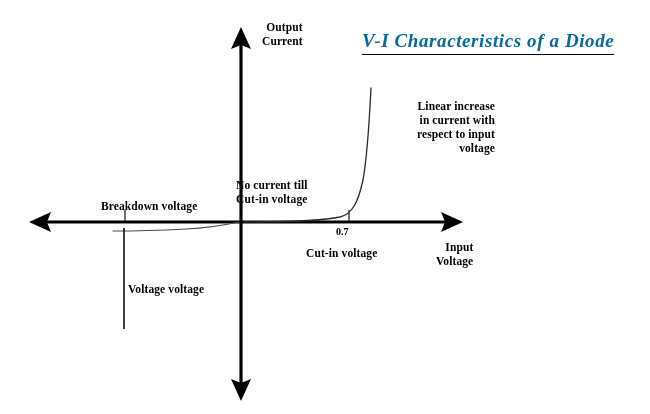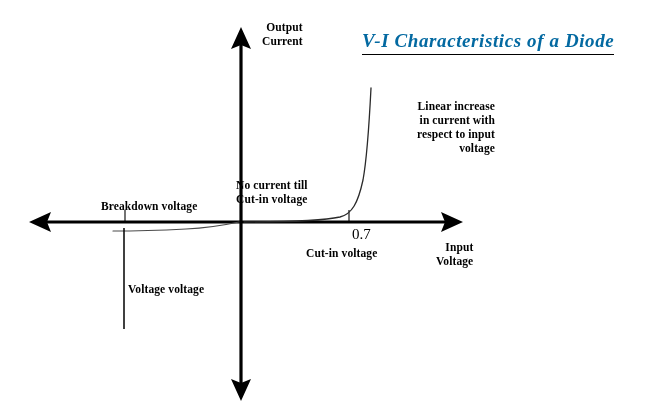--- a/index.html
+++ b/index.html
@@ -76,25 +76,25 @@
   #label-cutin-voltage {
     left: 306px;
     top: 246px;
   }
   #label-constant-voltage {
     left: 128px;
     top: 282px;
   }
   #label-cutin-value {
     position: absolute;
-    left: 352px;
+    left: 336px;
     top: 226px;
     font-family: "Liberation Serif", "DejaVu Serif", serif;
-    font-weight: normal;
-    font-size: 15px;
+    font-weight: bold;
+    font-size: 10px;
     color: #000000;
   }
 </style>
 </head>
 <body>
 
 <div id="canvas">
 
   <svg id="diagram-svg" viewBox="0 0 650 414" xmlns="http://www.w3.org/2000/svg">
 

